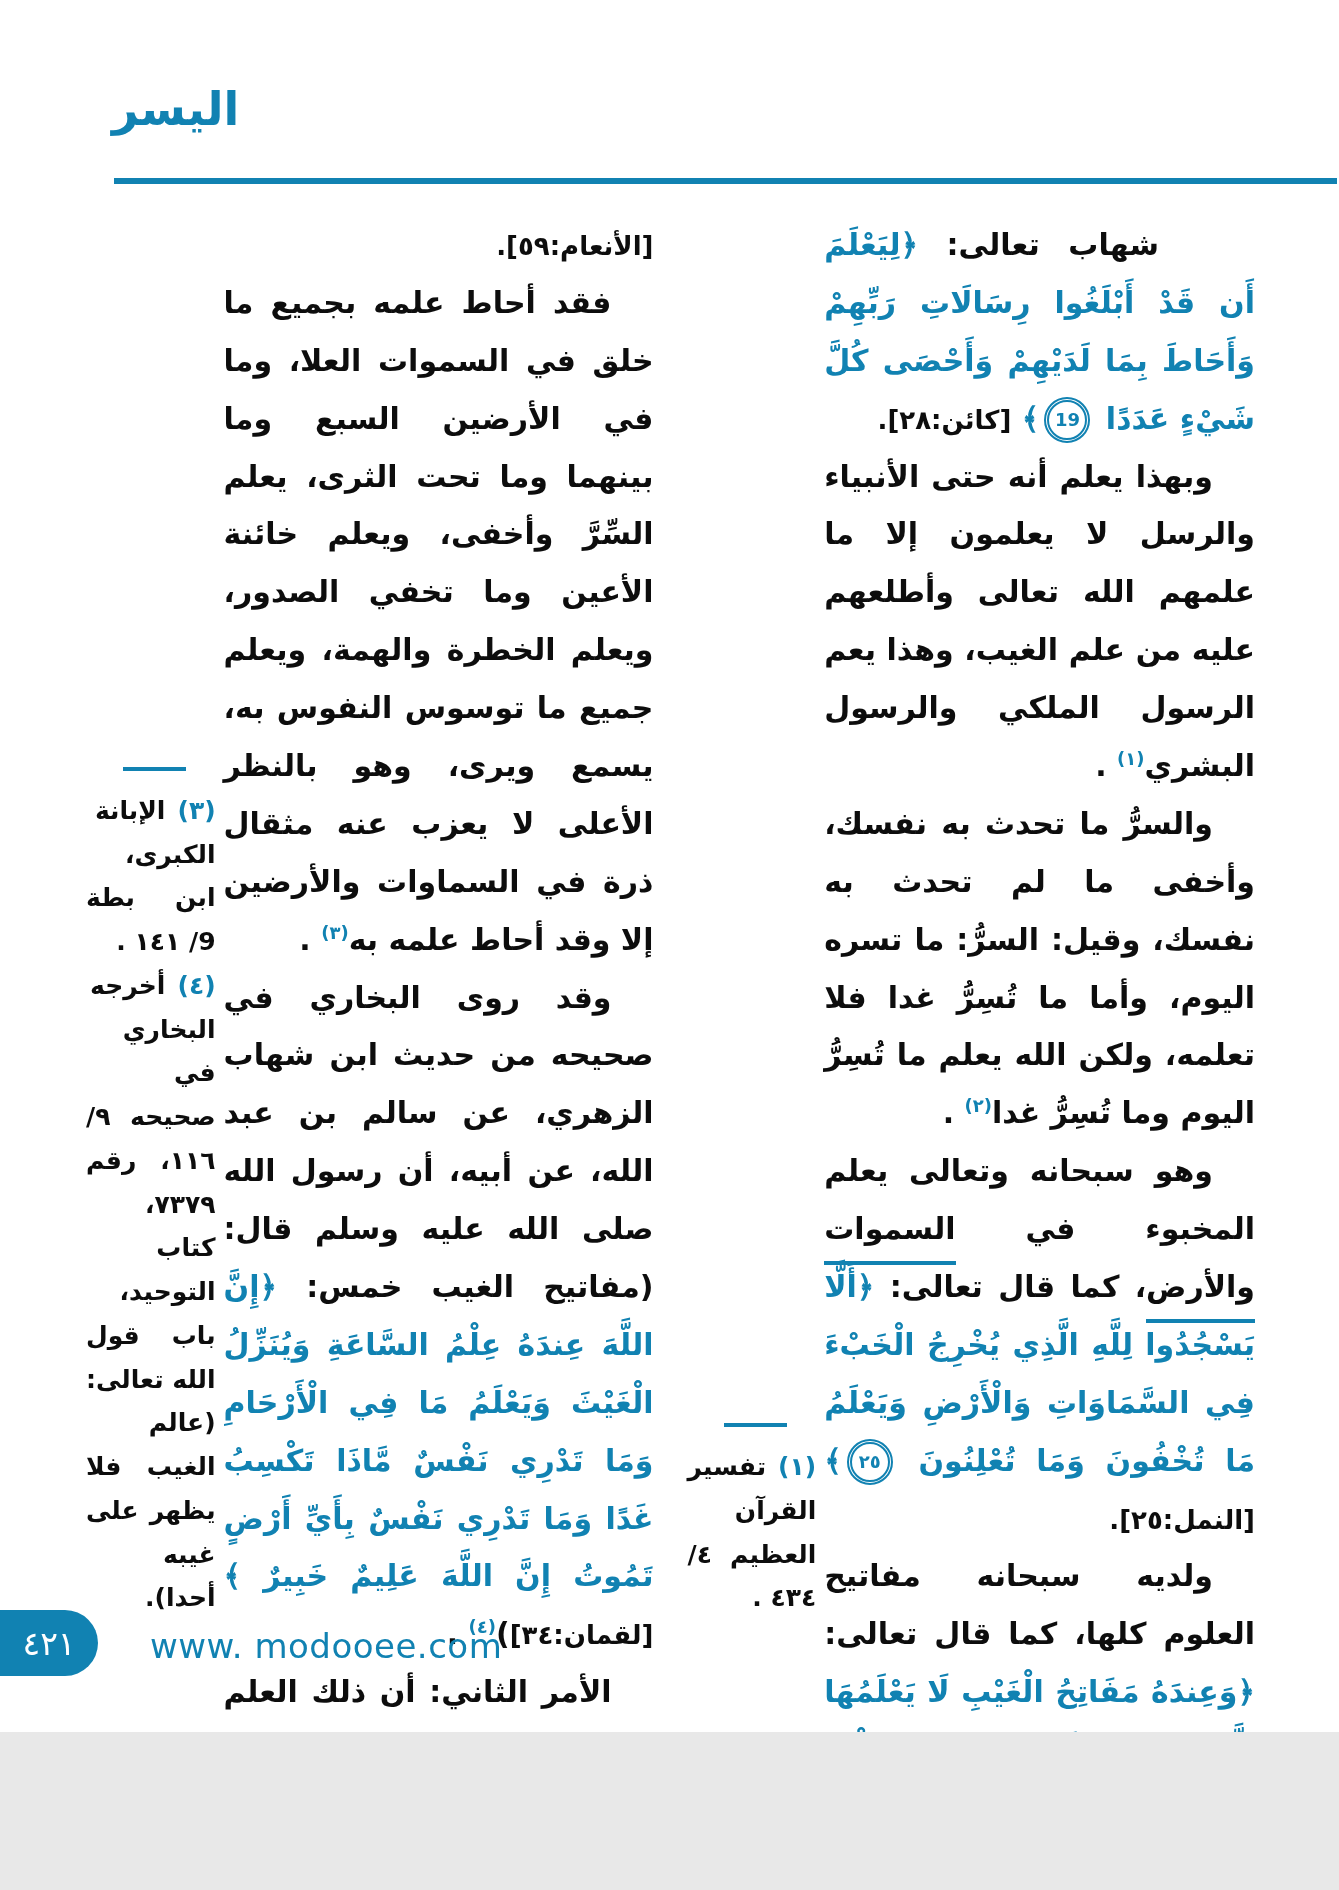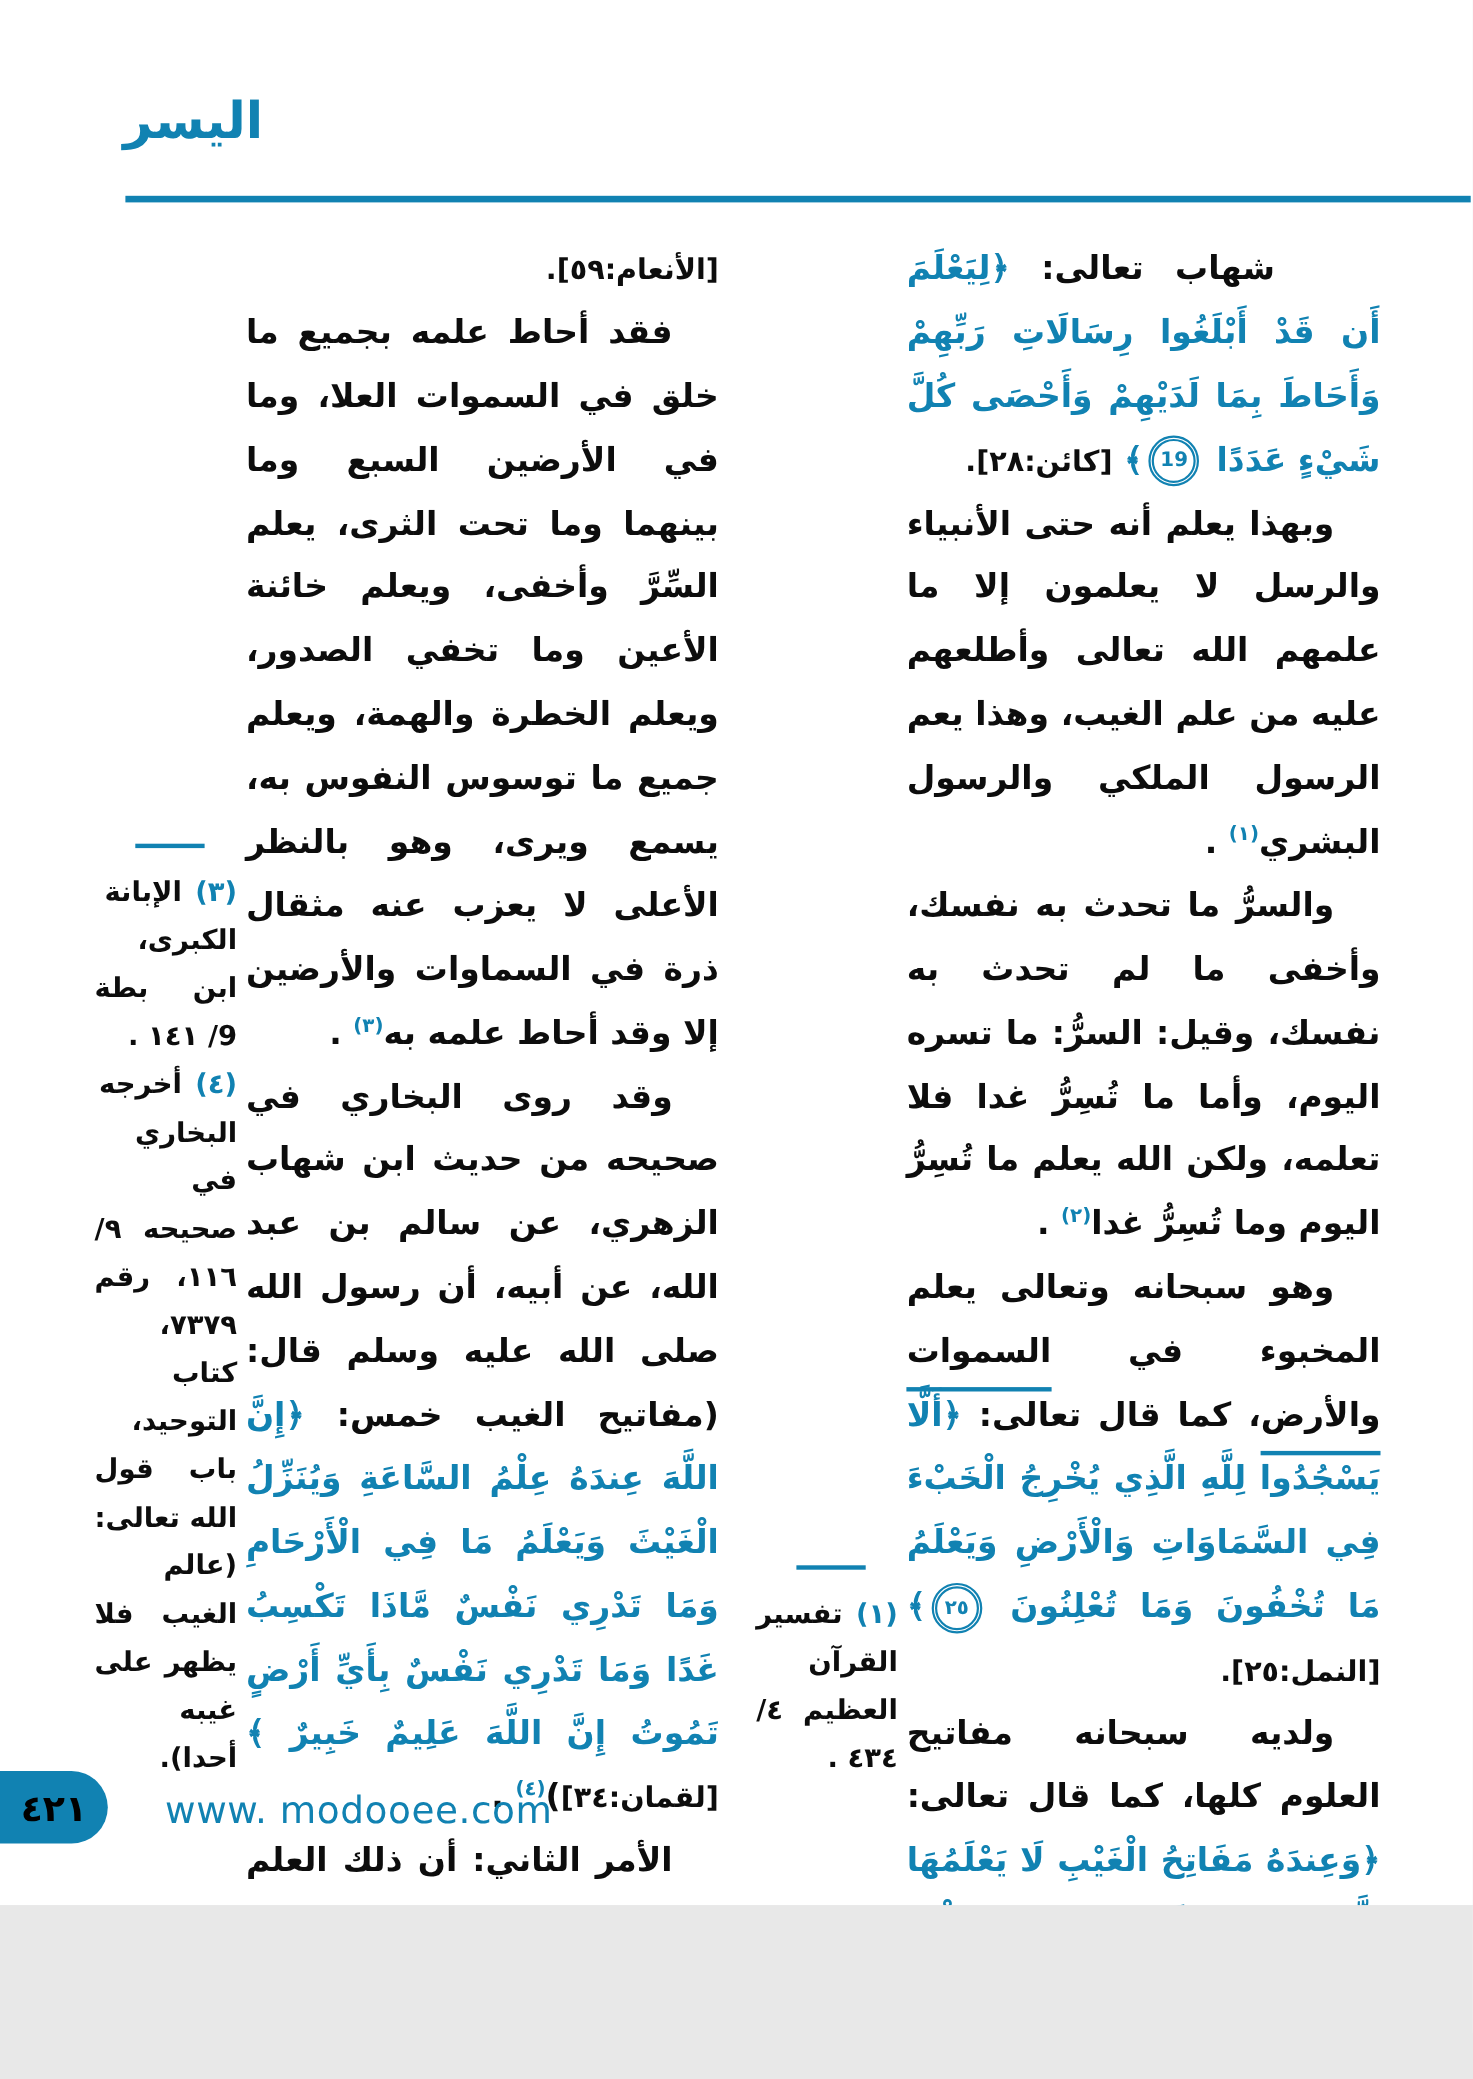--- a/index.html
+++ b/index.html
@@ -101,23 +101,23 @@
   }
   .page-badge{
     position:absolute;
     left:0;bottom:56px;
     width:98px;height:66px;
     background:var(--accent);
     border-radius:0 33px 33px 0;
     display:flex;
     align-items:center;
     justify-content:center;
-    color:#000000;
+    color:#ffffff;
     font-size:33px;
-    font-weight:bold;
+    font-weight:normal;
   }
   .website{
     position:absolute;
     left:150px;bottom:66px;
     direction:ltr;
     color:var(--accent);
     font-size:34px;
     letter-spacing:0.5px;
   }
 </style>

